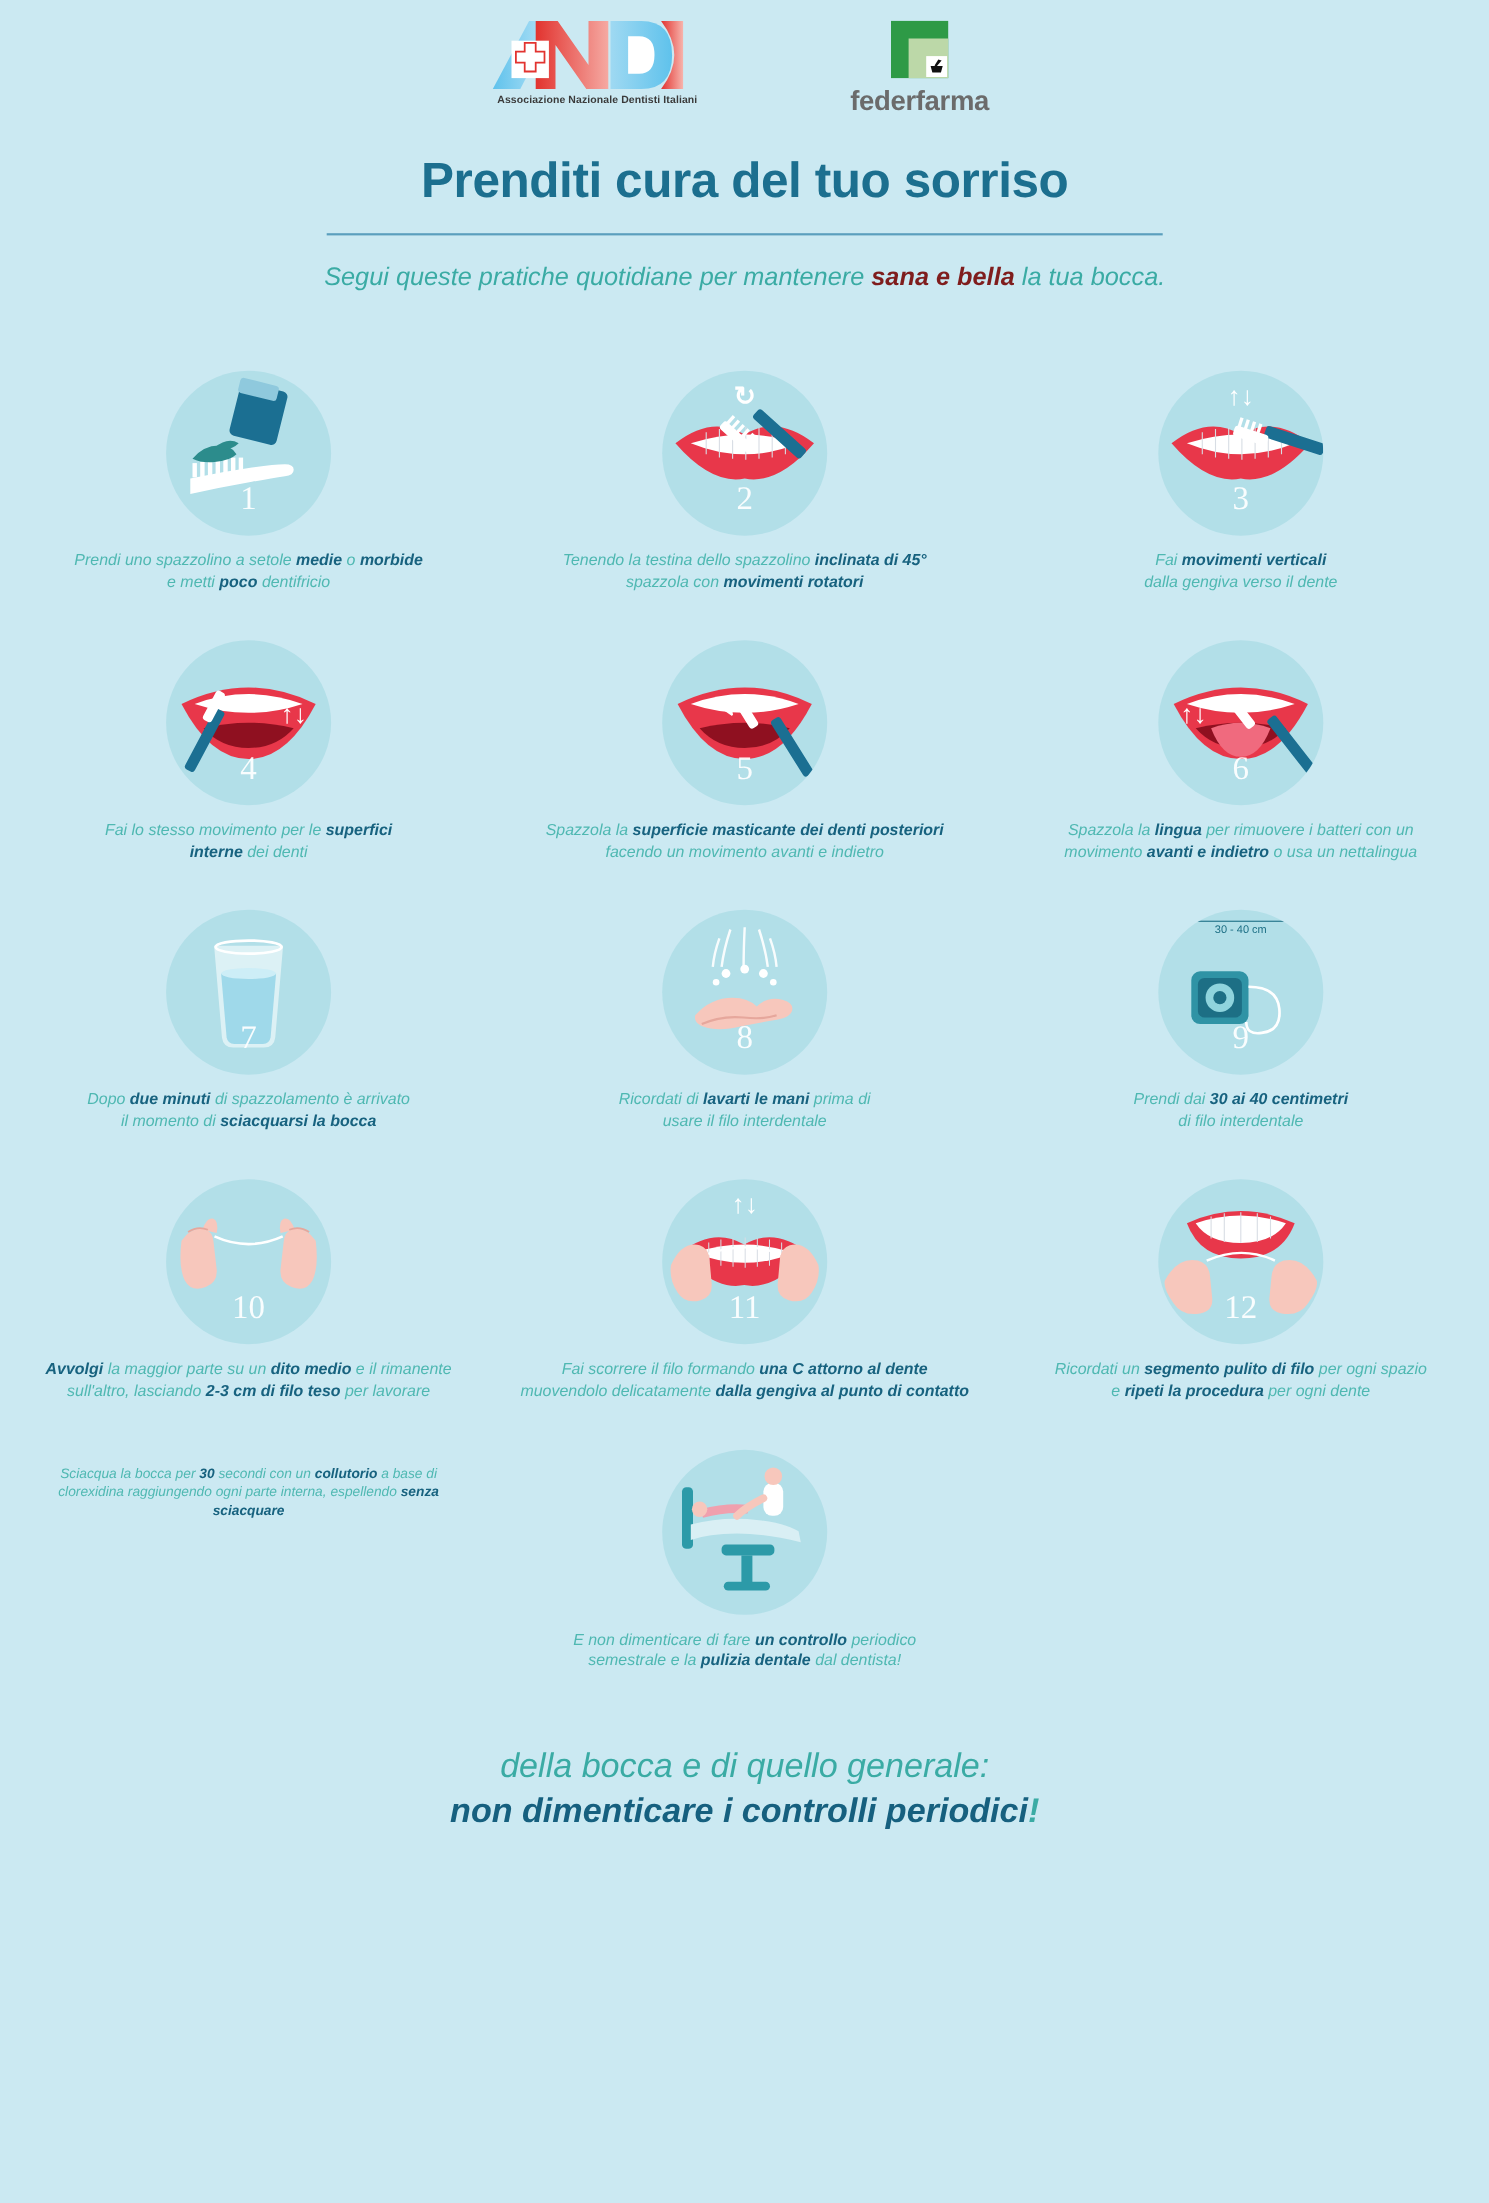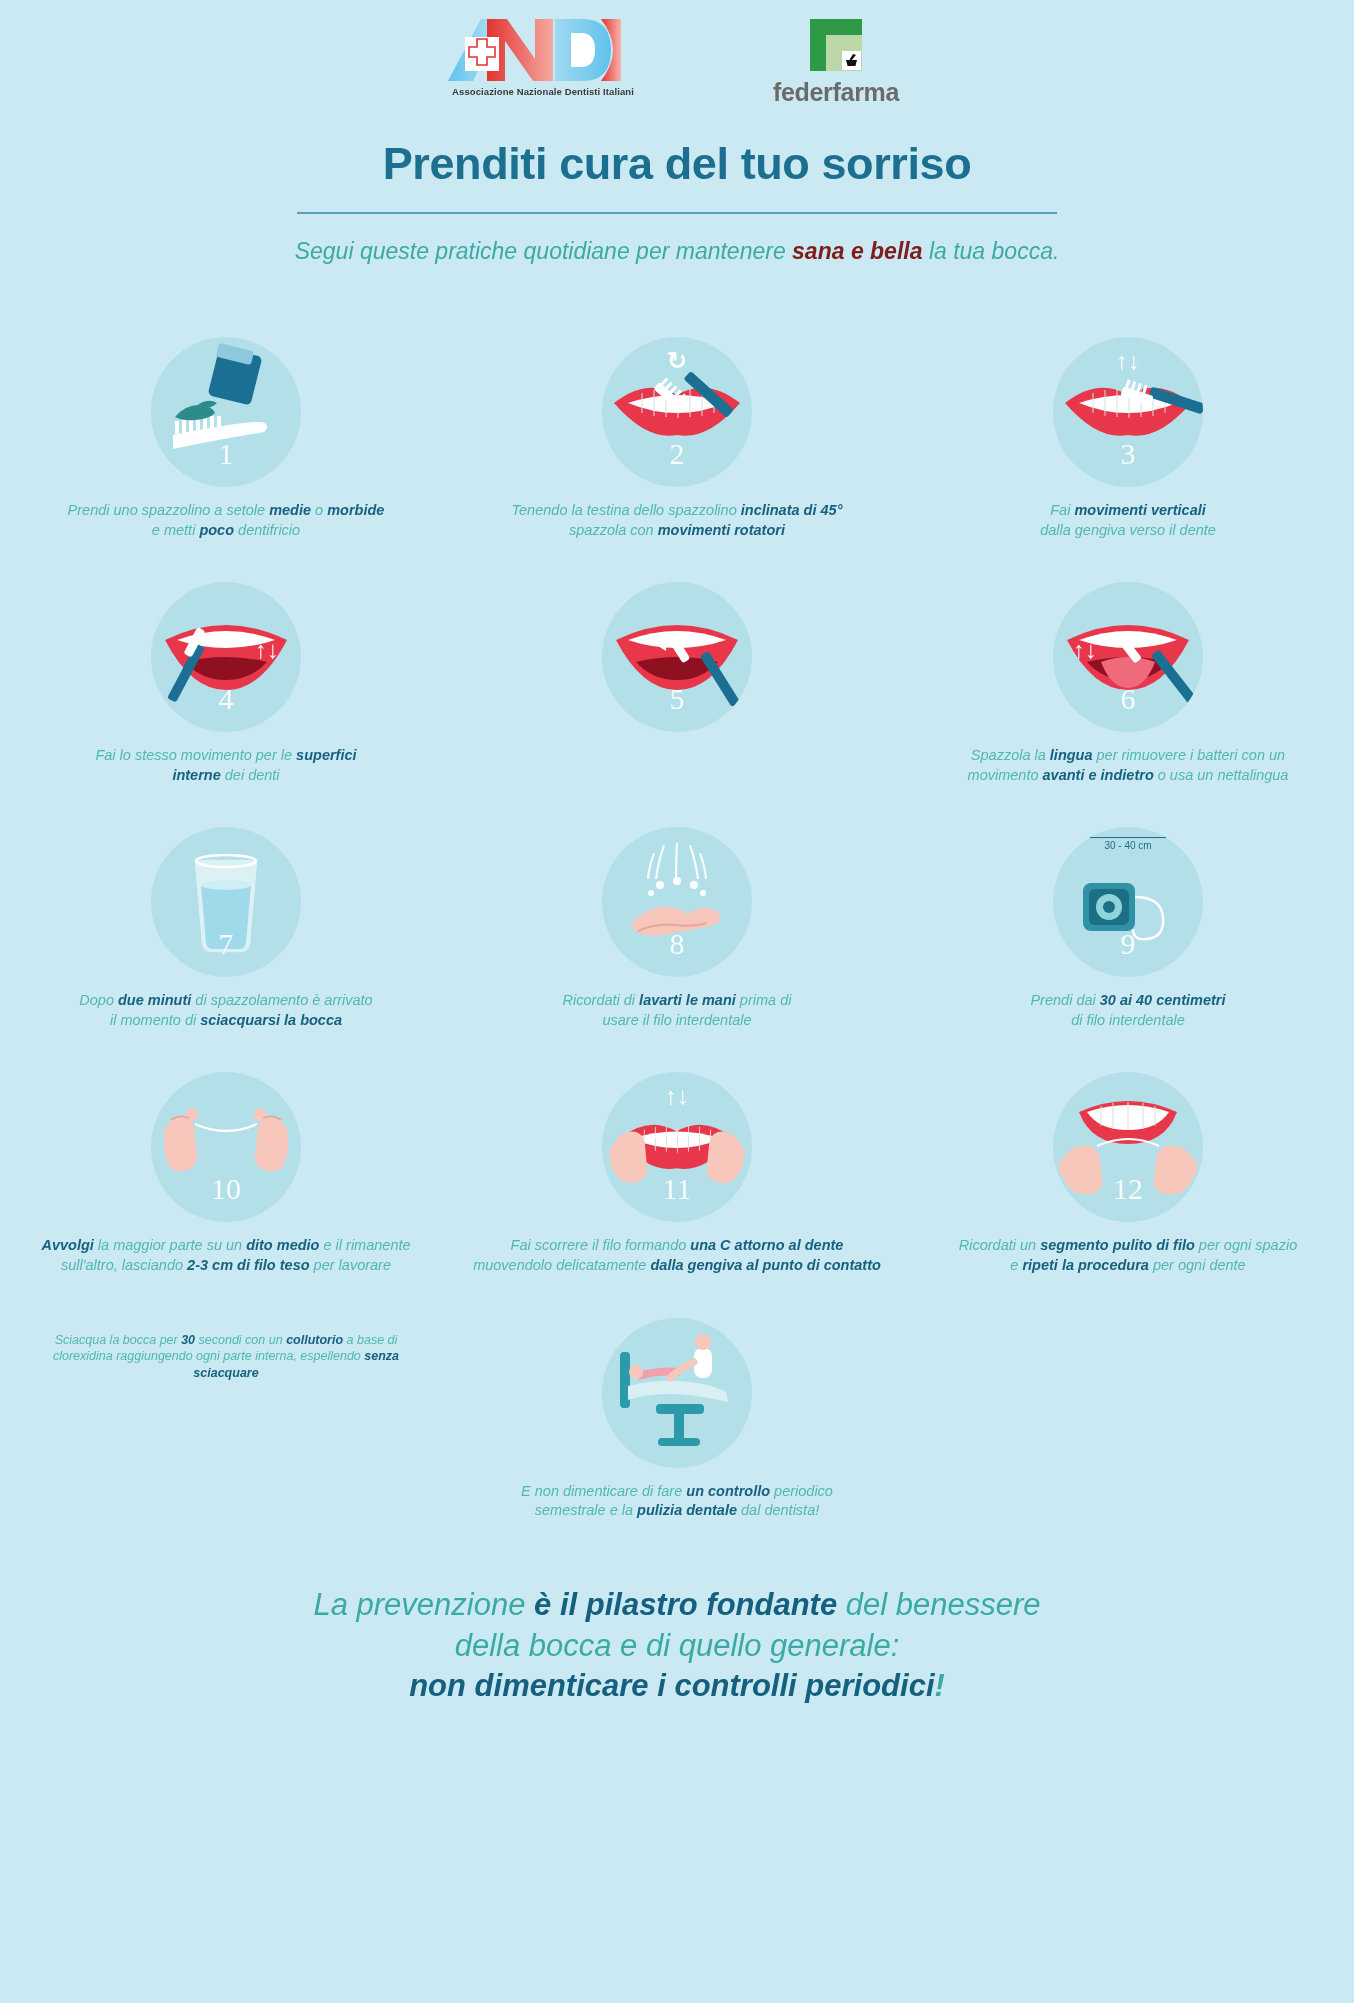--- a/index.html
+++ b/index.html
@@ -290,20 +290,24 @@
         <path d="M58 56 h24"></path>
                   <path d="M78 52 l6 4 l-6 4"></path>
         <path d="M84 64 h-24"></path>
                   <path d="M64 60 l-6 4 l6 4"></path>
       </g>
     </svg>
             </span>
 
       <div class="num">5</div>
     </div>
+    <div class="cap ">
+            <div><span>Spazzola la </span><b>superficie masticante dei denti posteriori</b></div>
+            <div><span>facendo un movimento avanti e indietro</span></div>
+          </div>
   </div>
   <div class="cell">
     <div class="bubble">
       <span>
     <svg width="150" height="150" viewBox="0 0 150 150">
       <g transform="translate(0,22)">
   <path d="M14 36 Q75 6 136 36 Q110 86 75 86 Q40 86 14 36 Z" fill="#e8374a"></path>
   <path d="M26 36 Q75 18 124 36 Q100 44 75 44 Q50 44 26 36 Z" fill="#ffffff"></path>
   <path d="M34 58 Q75 48 116 58 Q100 76 75 76 Q50 76 34 58 Z" fill="#8f1020"></path>
   <path d="M48 58 q27 -10 54 0 q-10 26 -27 26 q-17 0 -27 -26 z" fill="#f06a7e"></path>
@@ -502,22 +506,19 @@
     <div class="cap ">
             <div><span>E non dimenticare di fare </span><b>un controllo</b><span> periodico</span></div>
             <div><span>semestrale e la </span><b>pulizia dentale</b><span> dal dentista!</span></div>
           </div>
   </div>
         <div class="cell"></div>
       </div>
     </div>
 
   <div class="footer">
-    <div class="f1">
-      <span>La prevenzione </span><b>è il pilastro fondante</b><span> del benessere</span>
-    </div>
     <div class="f2">della bocca e di quello generale:</div>
     <div class="f3">
       <span>non dimenticare i controlli periodici</span><span class="exc">!</span>
     </div>
   </div>
 
 </div>
 
 </body></html>

